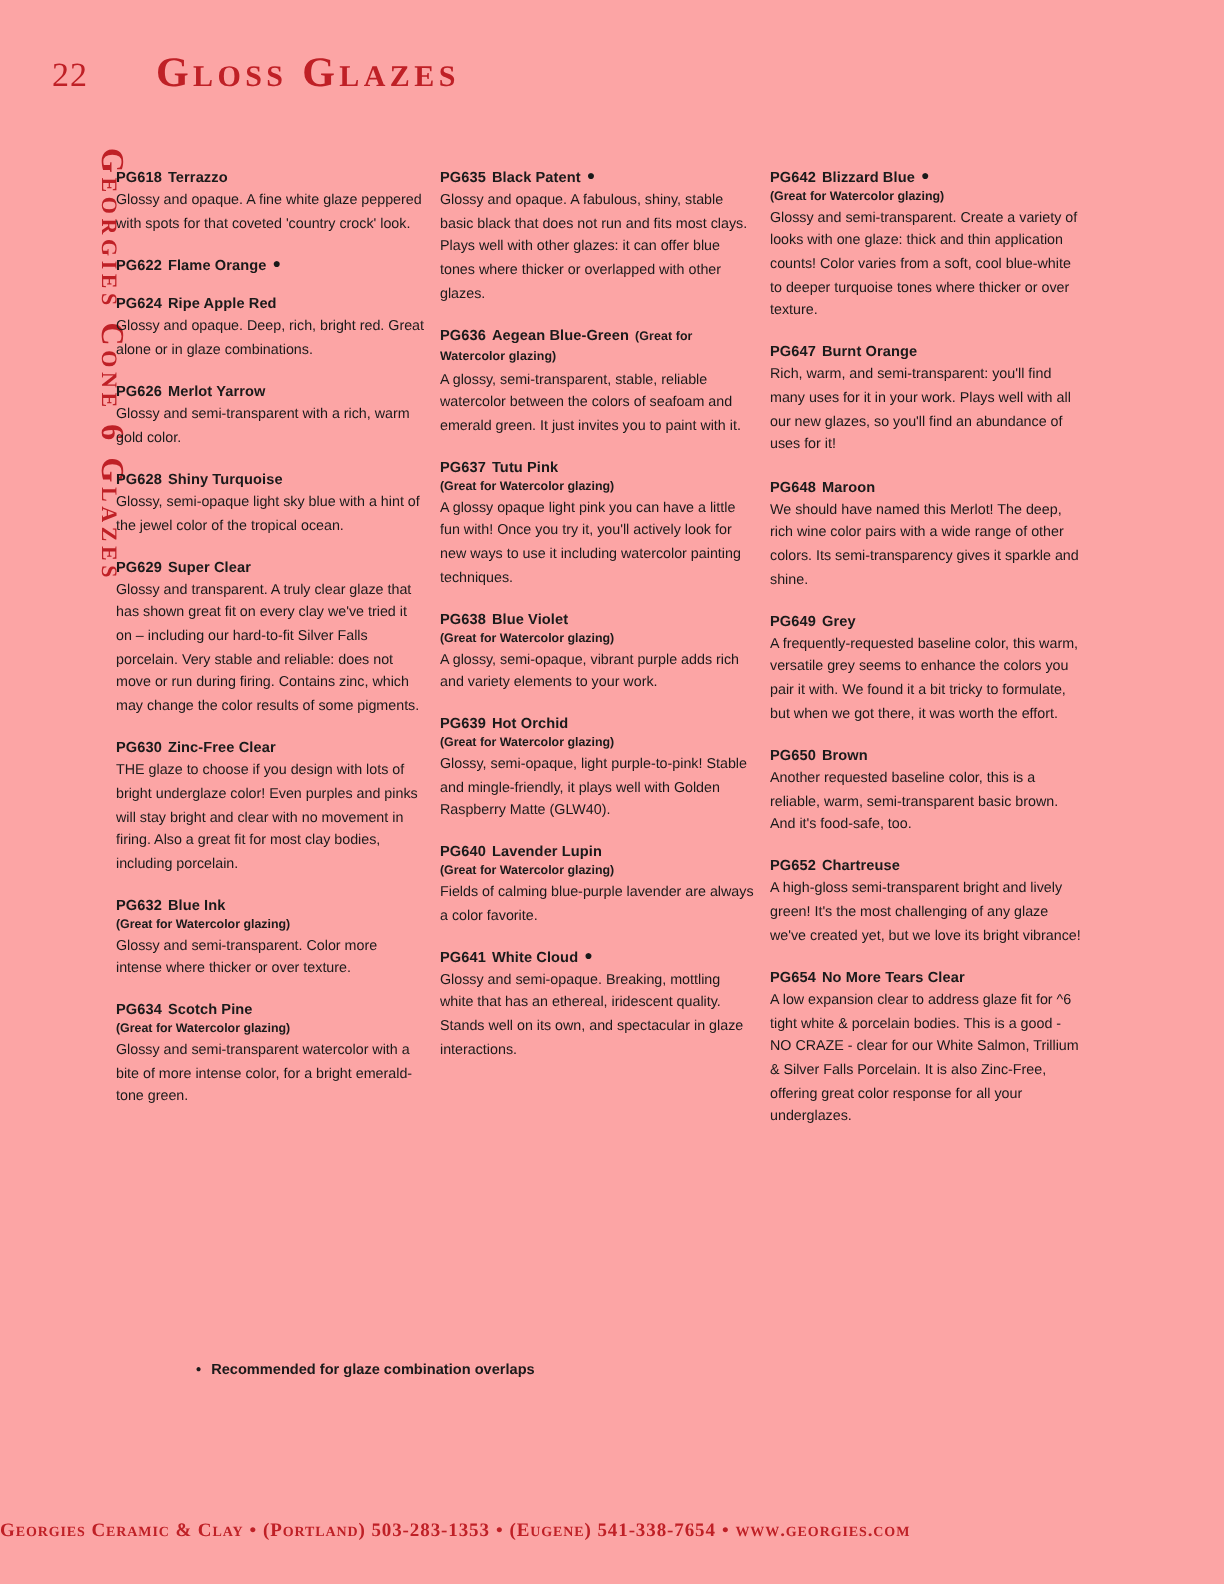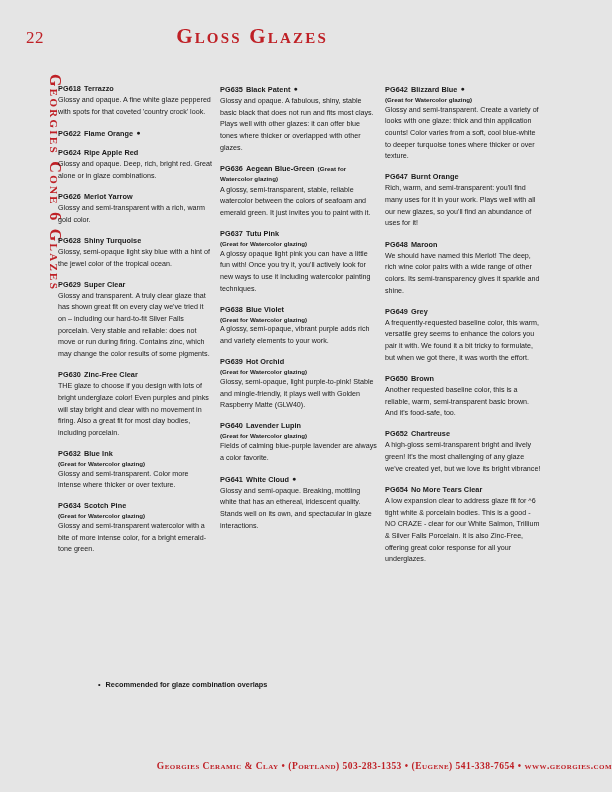--- a/index.html
+++ b/index.html
@@ -6,21 +6,21 @@
   html, body {
     width: 612px; height: 792px;
     background: #ffffff;
     font-family: "Liberation Sans", sans-serif;
     color: #231f20;
     overflow: hidden;
   }
   .page {
     position: relative;
     width: 612px; height: 792px;
-    background: #e5e5e5;
+    background: #fca5a5;
   }
 
   
   .page-number {
     position: absolute;
     left: 18px; top: 28px;
     width: 34px;
     text-align: center;
     font-family: "Liberation Serif", serif;
     font-size: 17px;
@@ -32,21 +32,20 @@
     left: 78px; top: 24px;
     width: 250px;
     font-family: "Liberation Serif", serif;
     font-weight: bold;
     font-size: 21px;
     color: #bf2026;
     letter-spacing: 2.2px;
     font-variant: small-caps;
     text-transform: capitalize;
     white-space: nowrap;
-    text-align: right;
   }
 
   
   .side-tab {
     position: absolute;
     left: -95px;
     top: 215px;
     width: 300px;
     transform: rotate(90deg);
     transform-origin: center center;
@@ -112,21 +111,21 @@
     font-size: 7.3px;
     font-weight: bold;
     color: #1a1a1a;
     margin-left: 36px;
   }
   .legend .bullet { margin-right: 5px; }
   .footer {
     position: absolute;
     left: 0; top: 761px;
     width: 612px;
-    text-align: right;
+    text-align: left;
     font-family: "Liberation Serif", serif;
     font-weight: bold;
     font-size: 9.5px;
     color: #bf2026;
     letter-spacing: .45px;
     font-variant: small-caps;
     white-space: nowrap;
   }
   .footer .sep { margin: 0 3px; }
 </style>

